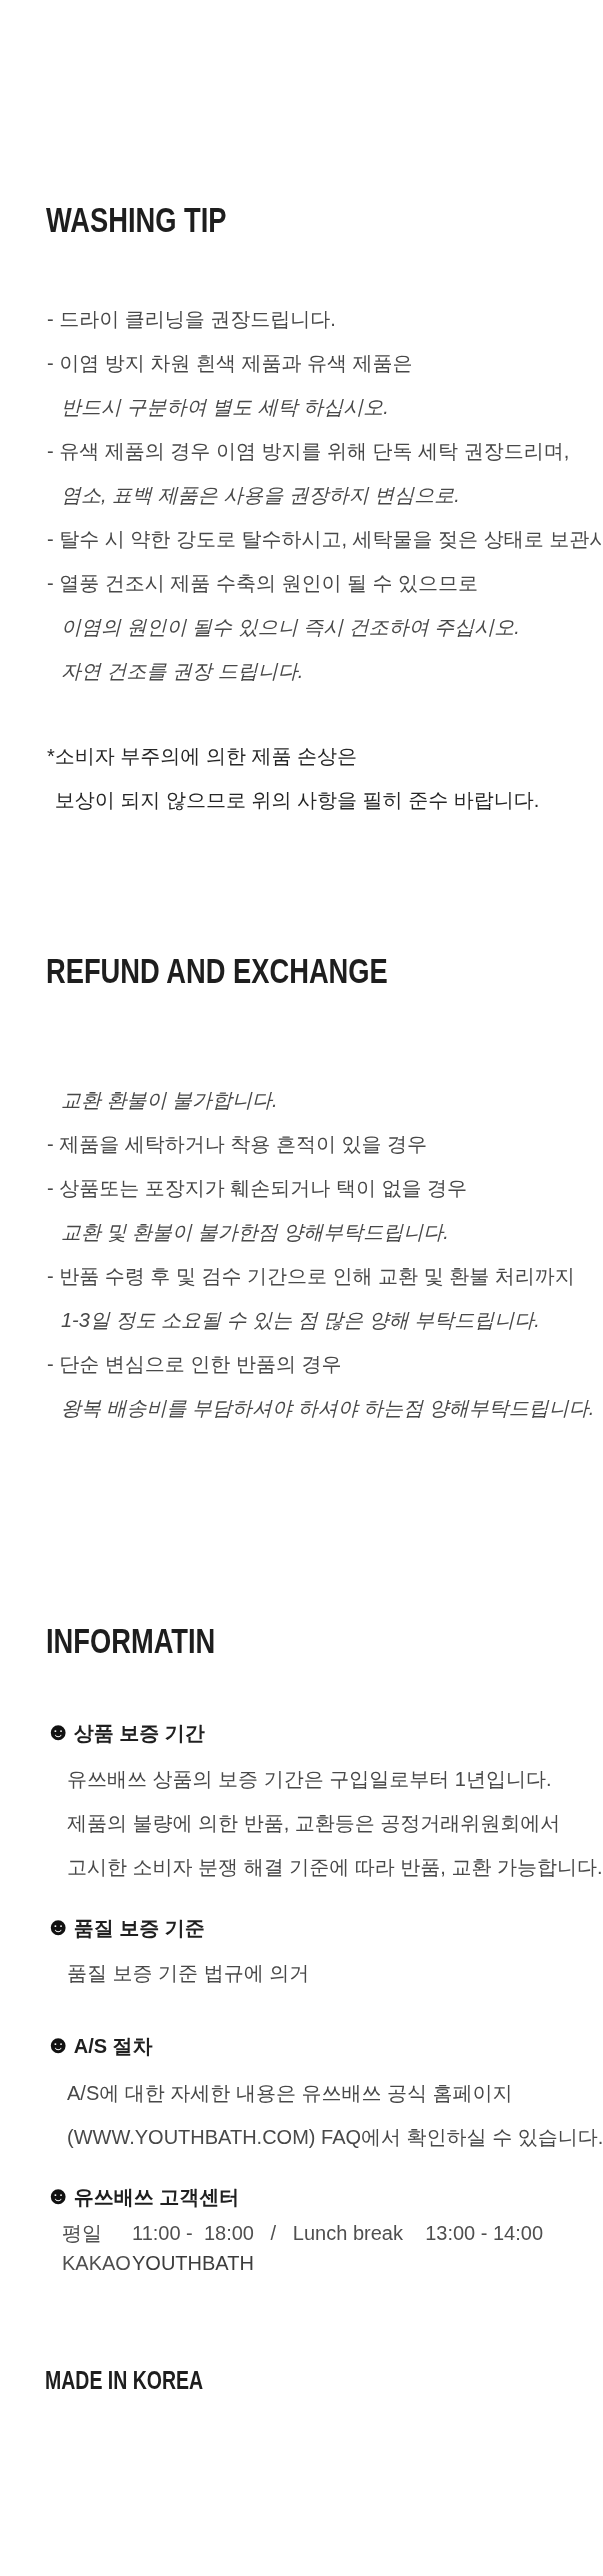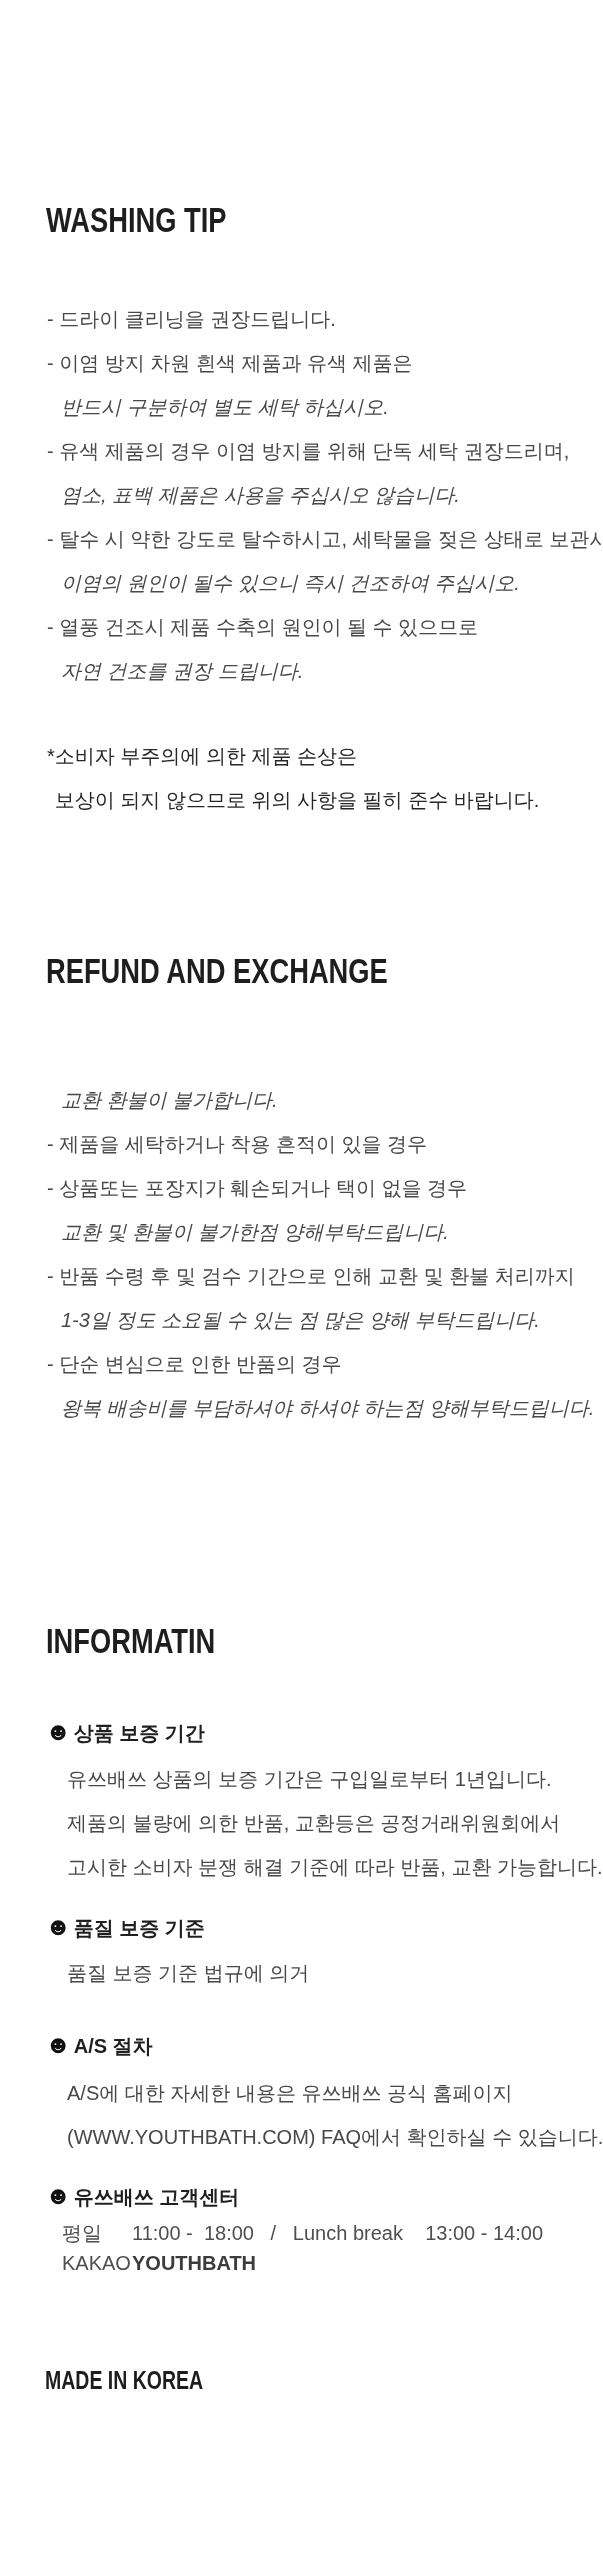--- a/index.html
+++ b/index.html
@@ -69,21 +69,21 @@
   }
   .contact-row {
     margin: 0;
     font-size: 20px;
     line-height: 30px;
     color: #4f4f4f;
     white-space: pre;
   }
   .contact-label { display: inline-block; width: 70px; }
   .contact-value { white-space: pre; }
-  .contact-value.bold { font-weight: 700; color: #3c3c3c; }
+  .contact-value.bold { font-weight: 400; color: #3c3c3c; }
   .made-in {
     position: absolute;
     left: 45px;
     margin: 0;
     font-size: 25px;
     font-weight: 700;
     line-height: 1;
     color: #1e1e1e;
     white-space: nowrap;
     transform: scaleX(0.78);
@@ -95,24 +95,24 @@
 
 <div class="canvas">
 
   <h1 class="big-heading" style="top:202px">WASHING TIP</h1>
 
   <div class="body-list" style="top:295px">
     <p class="line">- 드라이 클리닝을 권장드립니다.</p>
     <p class="line">- 이염 방지 차원 흰색 제품과 유색 제품은</p>
     <p class="line indent">반드시 구분하여 별도 세탁 하십시오.</p>
     <p class="line">- 유색 제품의 경우 이염 방지를 위해 단독 세탁 권장드리며,</p>
-    <p class="line indent">염소, 표백 제품은 사용을 주십시오 않습니다.</p>
+    <p class="line indent">염소, 표백 제품은 사용을 권장하지 변심으로.</p>
     <p class="line">- 탈수 시 약한 강도로 탈수하시고, 세탁물을 젖은 상태로 보관시</p>
+    <p class="line">- 열풍 건조시 제품 수축의 원인이 될 수 있으므로</p>
     <p class="line indent">이염의 원인이 될수 있으니 즉시 건조하여 주십시오.</p>
-    <p class="line">- 열풍 건조시 제품 수축의 원인이 될 수 있으므로</p>
     <p class="line indent">자연 건조를 권장 드립니다.</p>
   </div>
 
   <div class="note-block" style="top:732px">
     <p class="line">*소비자 부주의에 의한 제품 손상은</p>
     <p class="line note-indent">보상이 되지 않으므로 위의 사항을 필히 준수 바랍니다.</p>
   </div>
 
   <h1 class="big-heading" style="top:953px">REFUND AND EXCHANGE</h1>
 

